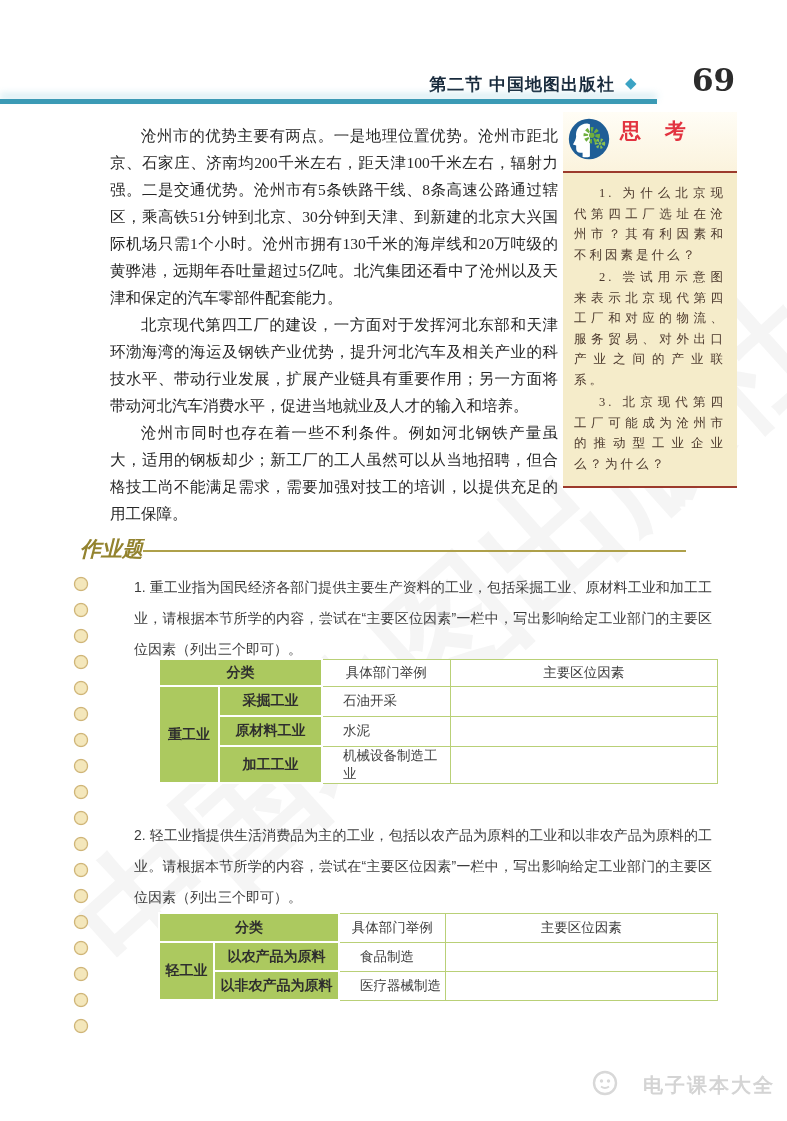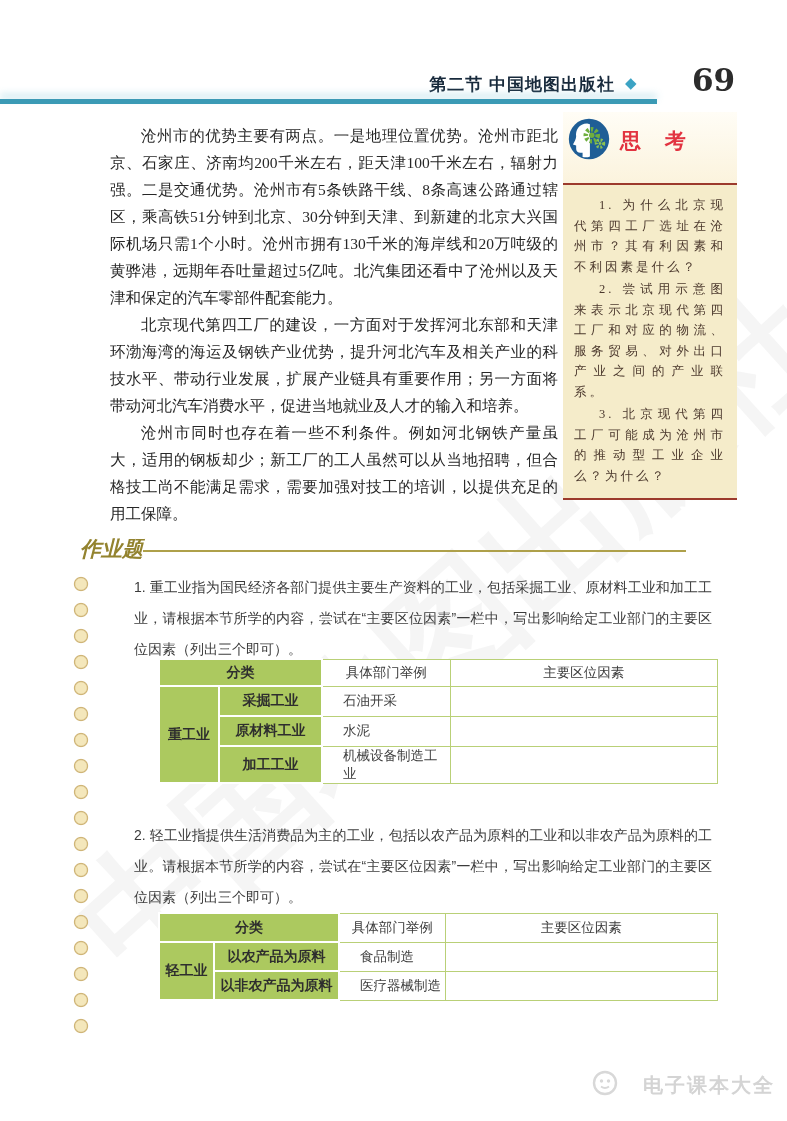--- a/index.html
+++ b/index.html
@@ -29,21 +29,21 @@
   .main-text {
     position:absolute; left:110px; top:122px; width:448px;
     font-family:"Liberation Serif", serif;
     font-size:15.5px; line-height:27px; color:#272727; text-align:justify;
   }
   .main-text p { text-indent:2em; margin:0; }
 
   
   .think-box { position:absolute; left:563px; top:112px; width:174px; }
   .tb-header {
-    display:flex; align-items:center; gap:9px; padding:5px 6px 18px 4px;
+    display:flex; gap:9px; padding:5px 6px 6px 4px;
     background:linear-gradient(#fffdf6,#fbf3dd);
   }
   .tb-title { color:#e23340; font-weight:bold; font-size:21px; letter-spacing:9px; }
   .tb-rule { height:2px; background:#9c3a2c; }
   .tb-body { background:#f5ecca; padding:8px 9px 10px 9px; }
   .tb-body p {
     text-indent:2em; text-align:justify; margin:2px;
     font-family:"Liberation Serif", serif;
     font-size:12.5px; line-height:20.5px; letter-spacing:3px; color:#4b382d;
   }

